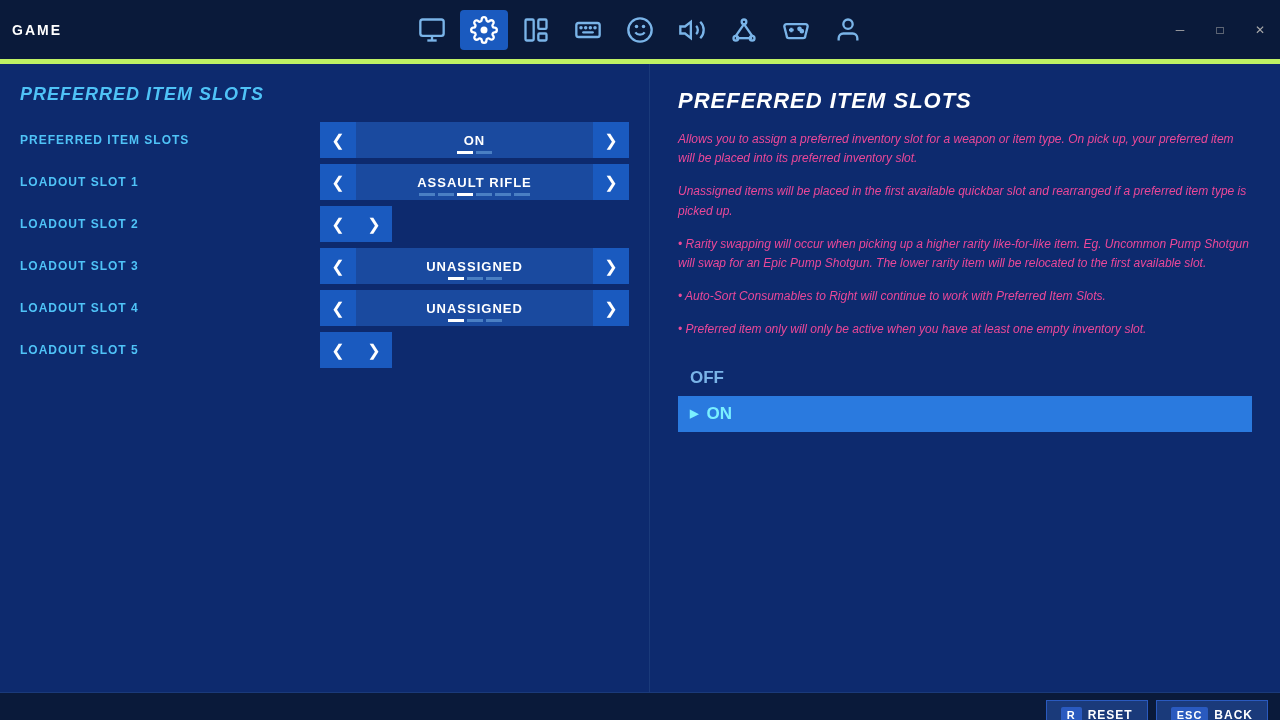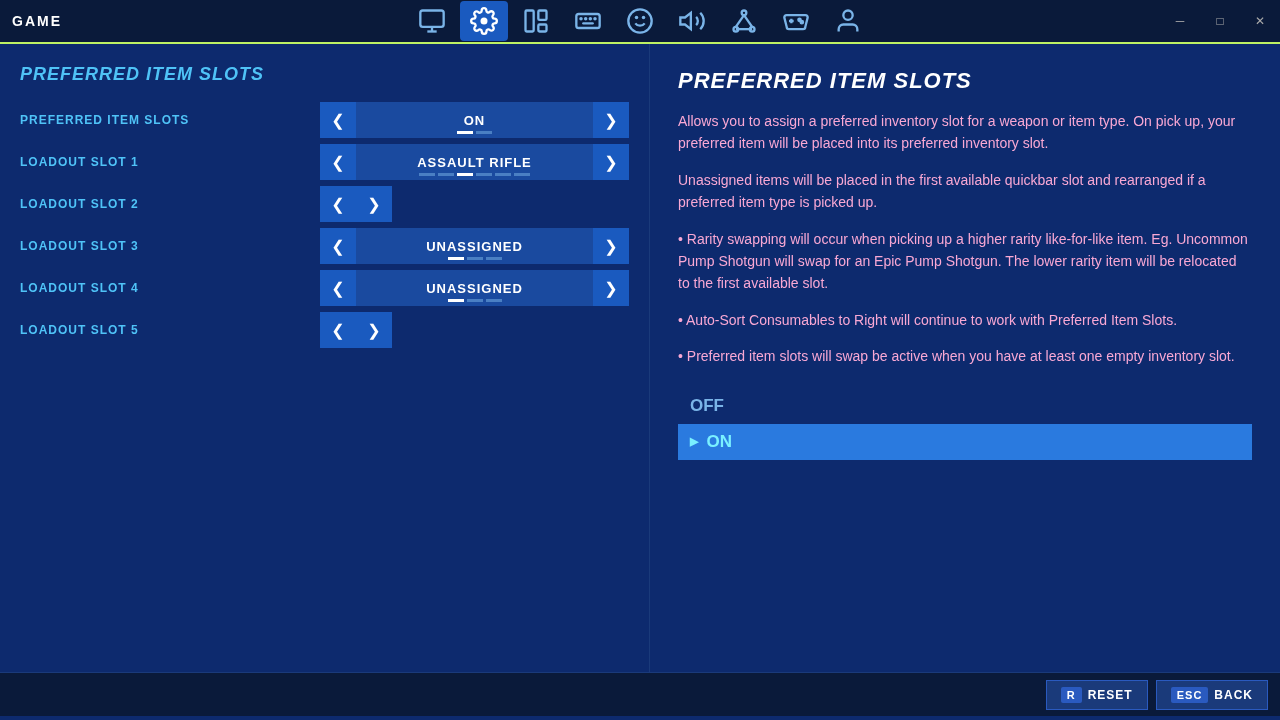--- a/index.html
+++ b/index.html
@@ -9,25 +9,25 @@
       height: 720px;
       background-color: #0d2a6e;
       font-family: 'Arial Black', 'Arial Bold', Arial, sans-serif;
       overflow: hidden;
       color: white;
     }
 
     
     .titlebar {
       background-color: #0a1a3a;
-      height: 44px;
+      height: 64px;
       display: flex;
       align-items: center;
       padding: 0 12px;
-      border-bottom: 2px solid #bef264;
+      border-bottom: 5px solid #bef264;
       position: relative;
     }
 
     .titlebar-game {
       color: white;
       font-size: 14px;
       font-weight: 900;
       letter-spacing: 2px;
       text-transform: uppercase;
     }
@@ -191,26 +191,27 @@
       color: white;
       font-size: 22px;
       font-weight: 900;
       font-style: italic;
       text-transform: uppercase;
       letter-spacing: 1px;
       margin-bottom: 16px;
     }
 
     .detail-text {
-      color: #f9a8d4;
-      font-size: 14px;
+      color: #ec4899;
+      font-size: 12px;
       line-height: 1.6;
       margin-bottom: 14px;
       font-weight: normal;
       font-family: Arial, sans-serif;
+      font-style: italic;
     }
 
     .detail-text.bullet::before {
       content: '• ';
     }
 
     .option-list {
       margin-top: 20px;
     }
 
@@ -463,21 +464,21 @@
 
   </div>
 
   <div class="right-panel">
     <div class="detail-title">PREFERRED ITEM SLOTS</div>
 
     <p class="detail-text">Allows you to assign a preferred inventory slot for a weapon or item type. On pick up, your preferred item will be placed into its preferred inventory slot.</p>
     <p class="detail-text">Unassigned items will be placed in the first available quickbar slot and rearranged if a preferred item type is picked up.</p>
     <p class="detail-text bullet">Rarity swapping will occur when picking up a higher rarity like-for-like item. Eg. Uncommon Pump Shotgun will swap for an Epic Pump Shotgun. The lower rarity item will be relocated to the first available slot.</p>
     <p class="detail-text bullet">Auto-Sort Consumables to Right will continue to work with Preferred Item Slots.</p>
-    <p class="detail-text bullet">Preferred item slots will swap be active when you have at least one empty inventory slot.</p>
+    <p class="detail-text bullet">Preferred item only will only be active when you have at least one empty inventory slot.</p>
 
     <div class="option-list">
       <div class="option-item">OFF</div>
       <div class="option-item selected">ON</div>
     </div>
   </div>
 
 </div>
 
 <div class="bottom-bar">

